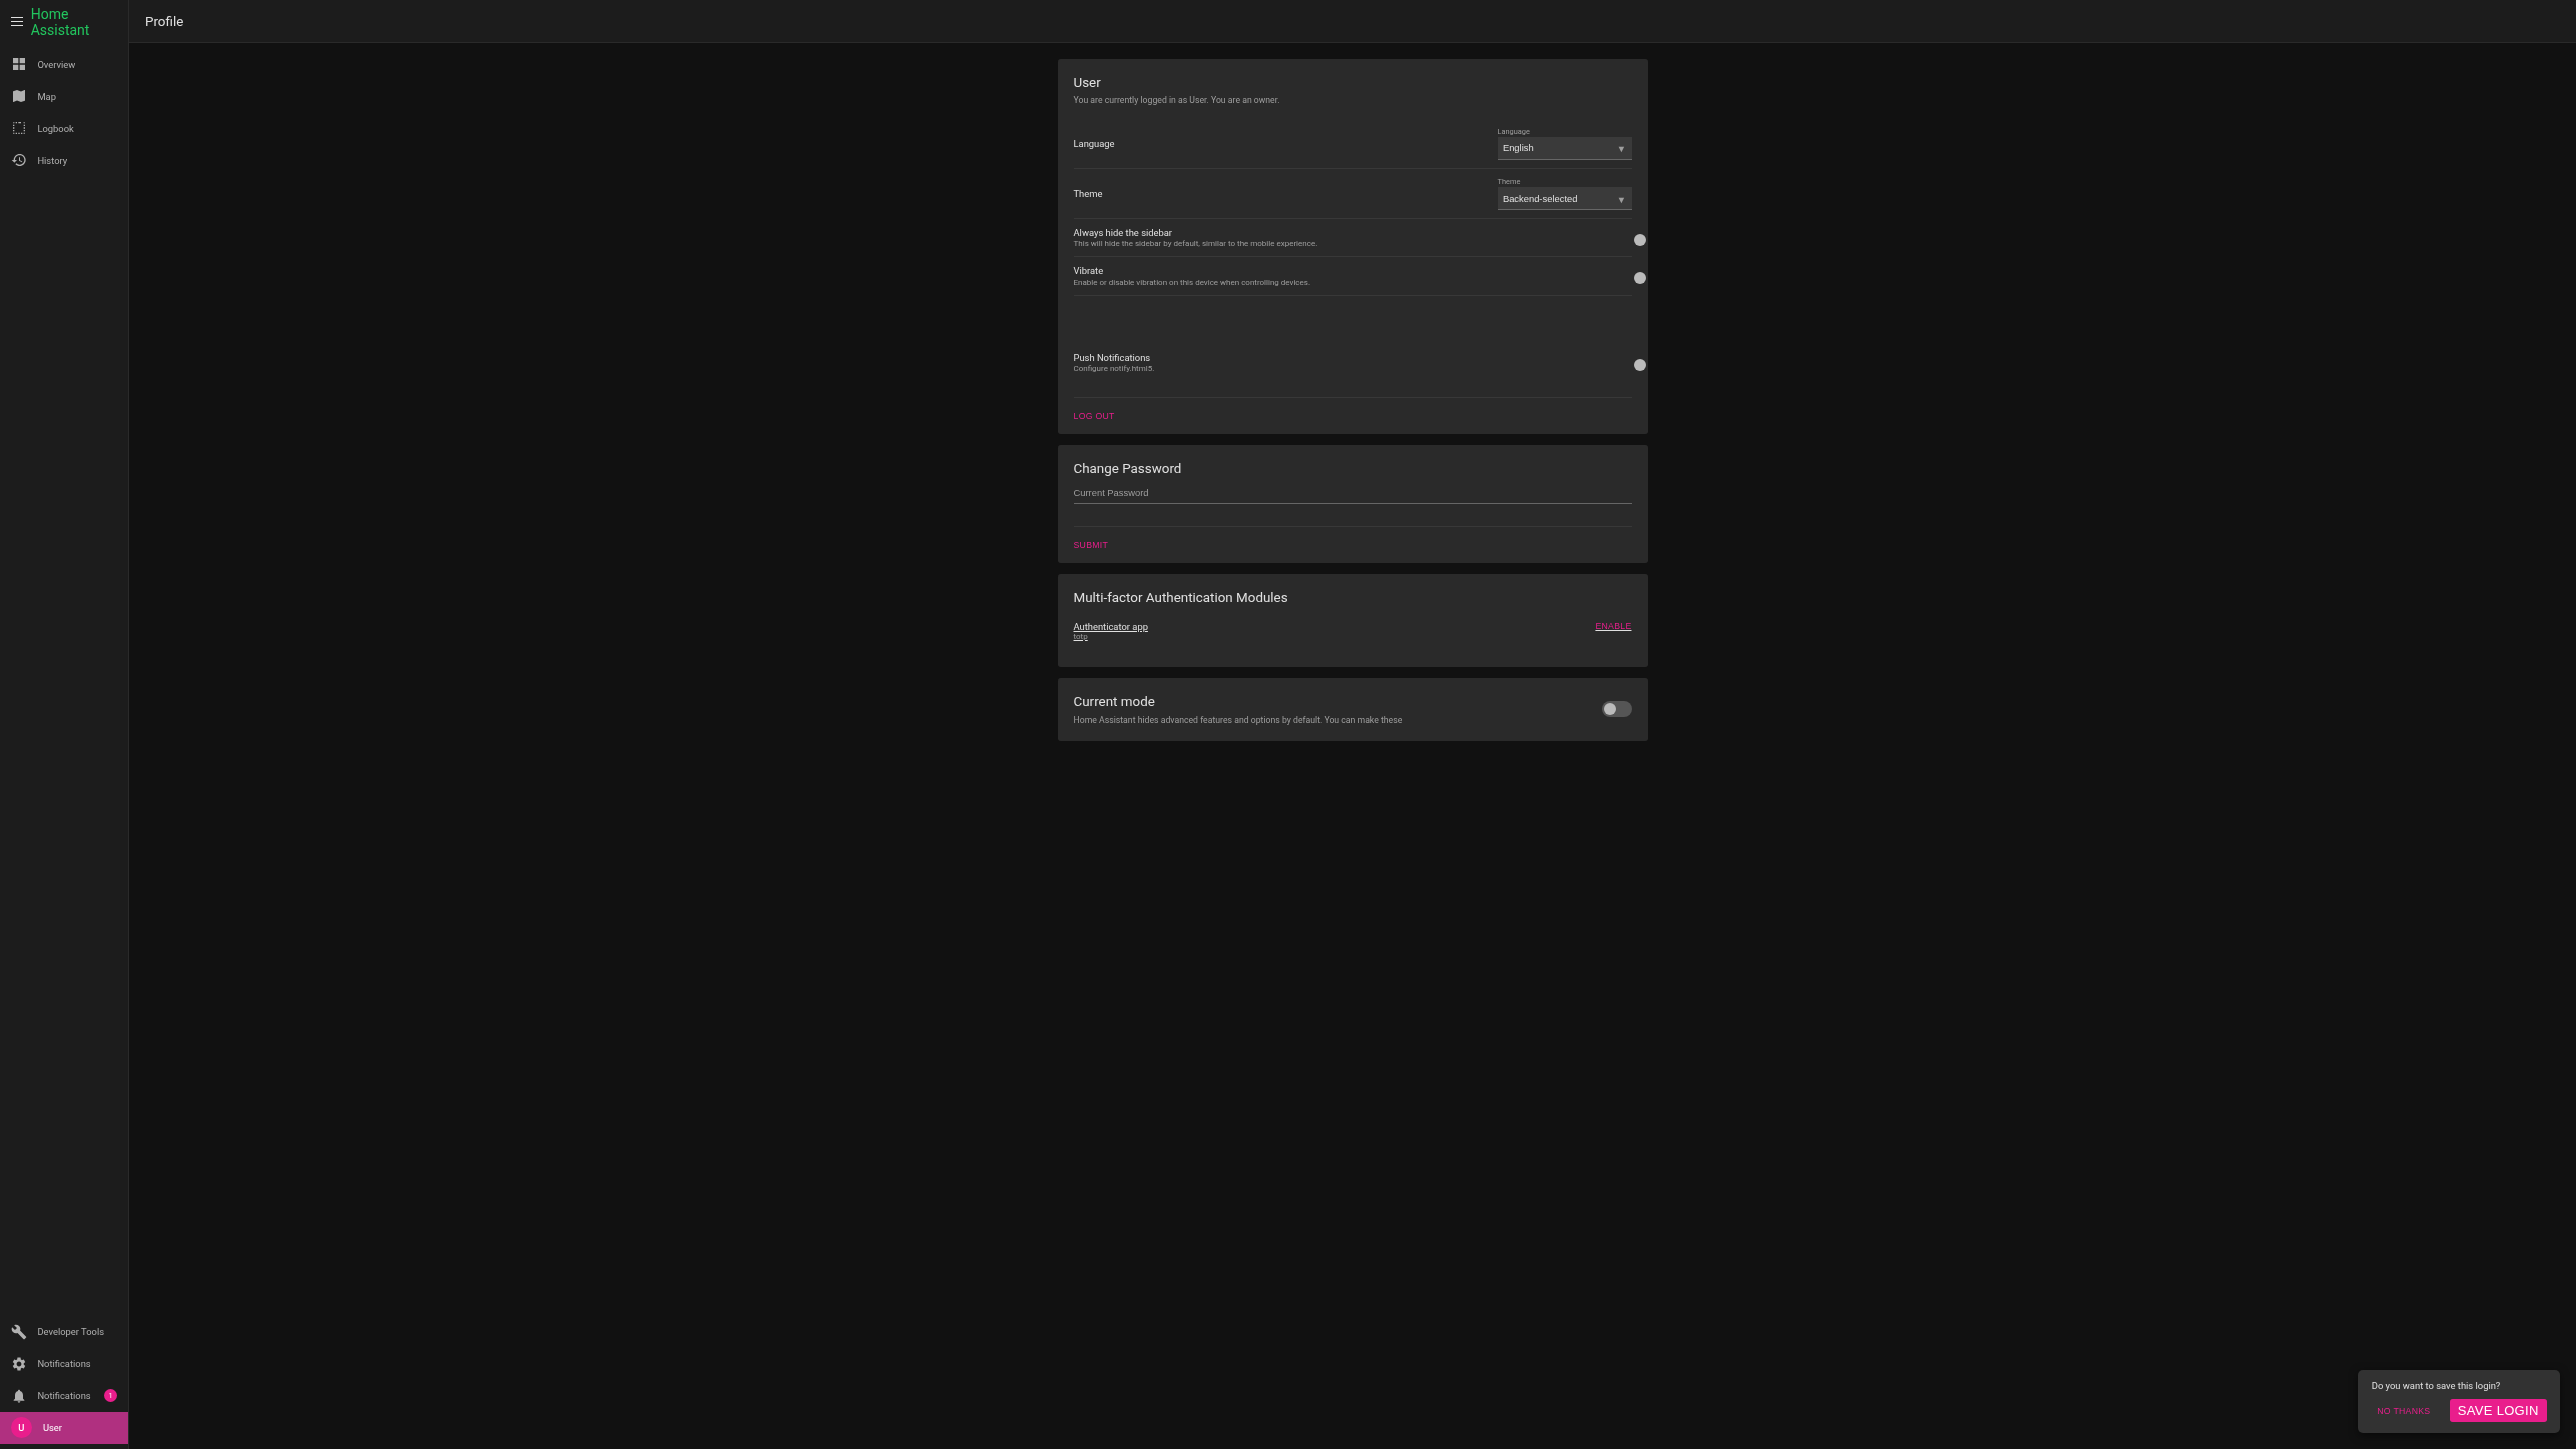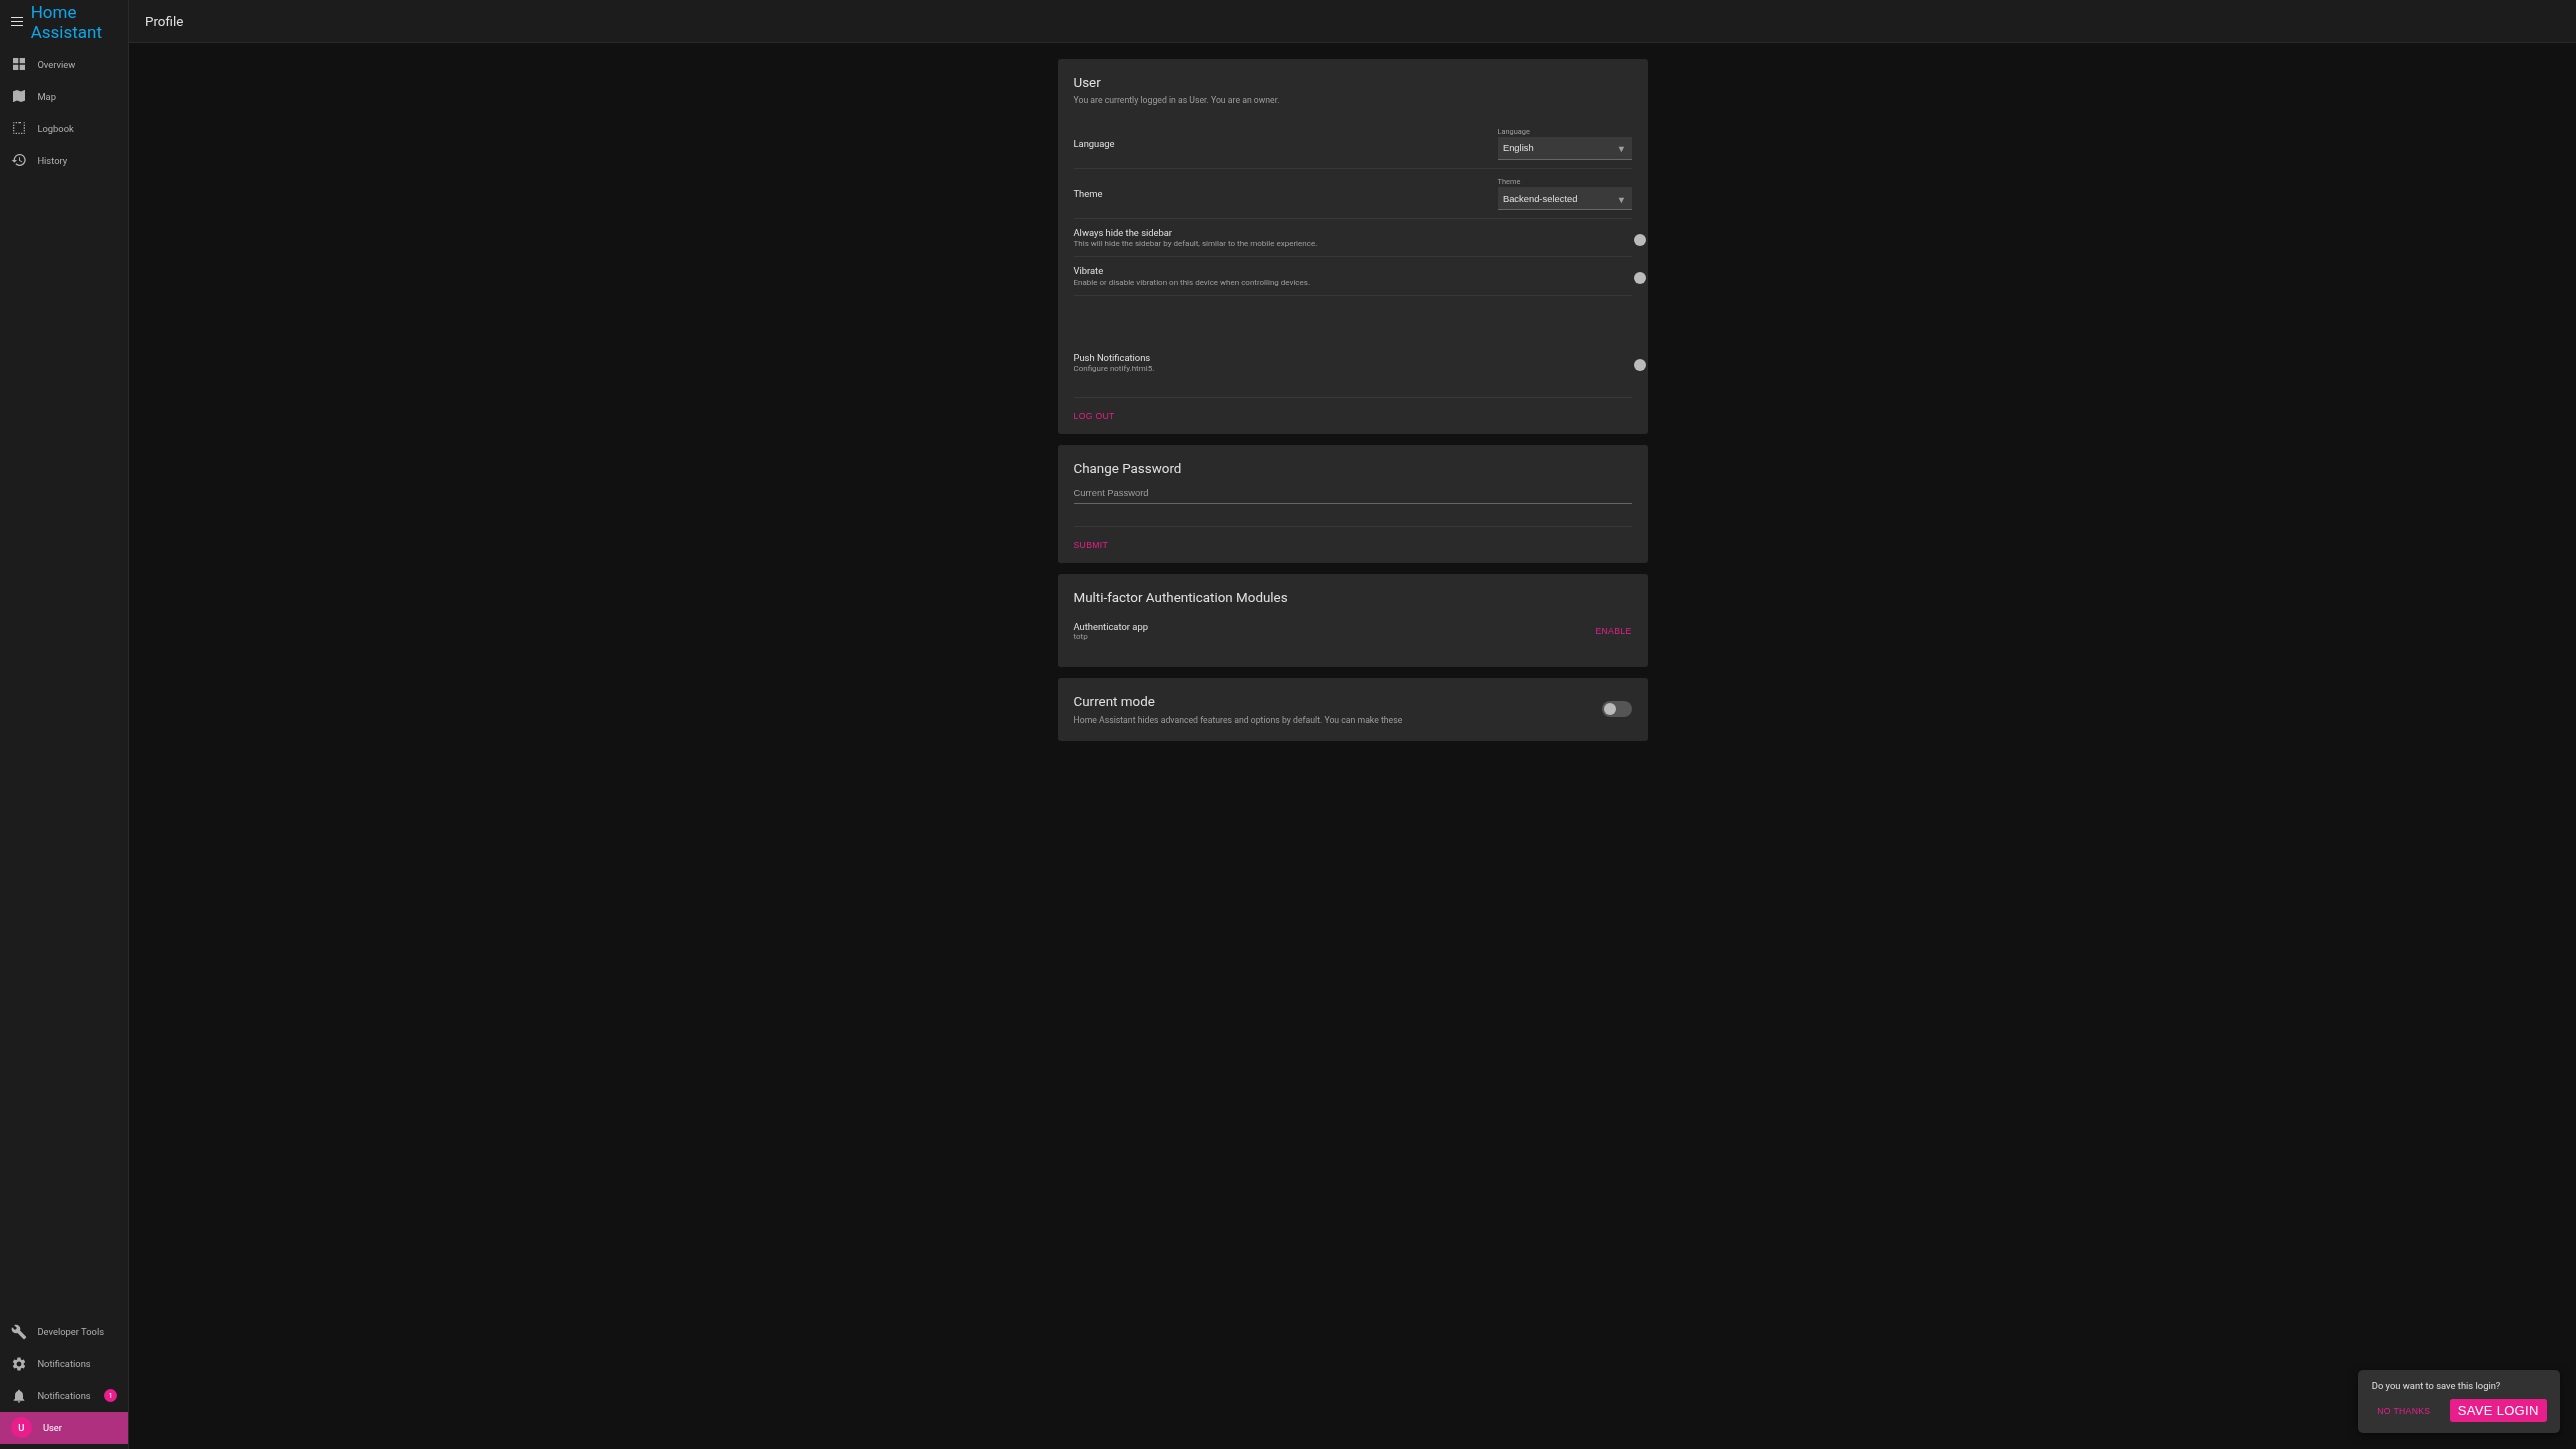--- a/index.html
+++ b/index.html
@@ -37,23 +37,23 @@
       gap: 2.7px;
       cursor: pointer;
     }
     .hamburger-icon span {
       display: block;
       width: 12px;
       height: 1.3px;
       background: #e0e0e0;
     }
     .sidebar-title {
-      font-size: 17px;
+      font-size: 14px;
       font-weight: 400;
-      color: #0ea5e9;
+      color: #22c55e;
     }
     .sidebar-nav {
       flex: 1;
       padding: 5.4px 0;
     }
     .nav-item {
       display: flex;
       align-items: center;
       padding: 0 10.7px;
       height: 32px;
@@ -287,22 +287,23 @@
       padding: 5.4px 0;
       margin-bottom: 5.4px;
     }
     .input-field::placeholder {
       color: #9e9e9e;
     }
 
     
     .mfa-row {
       display: flex;
-      align-items: center;
+      align-items: flex-start;
       padding: 10.7px 0;
+      text-decoration: underline;
     }
     .mfa-info {
       flex: 1;
     }
     .mfa-name {
       font-size: 9.4px;
       color: #e0e0e0;
     }
     .mfa-code {
       font-size: 8px;

